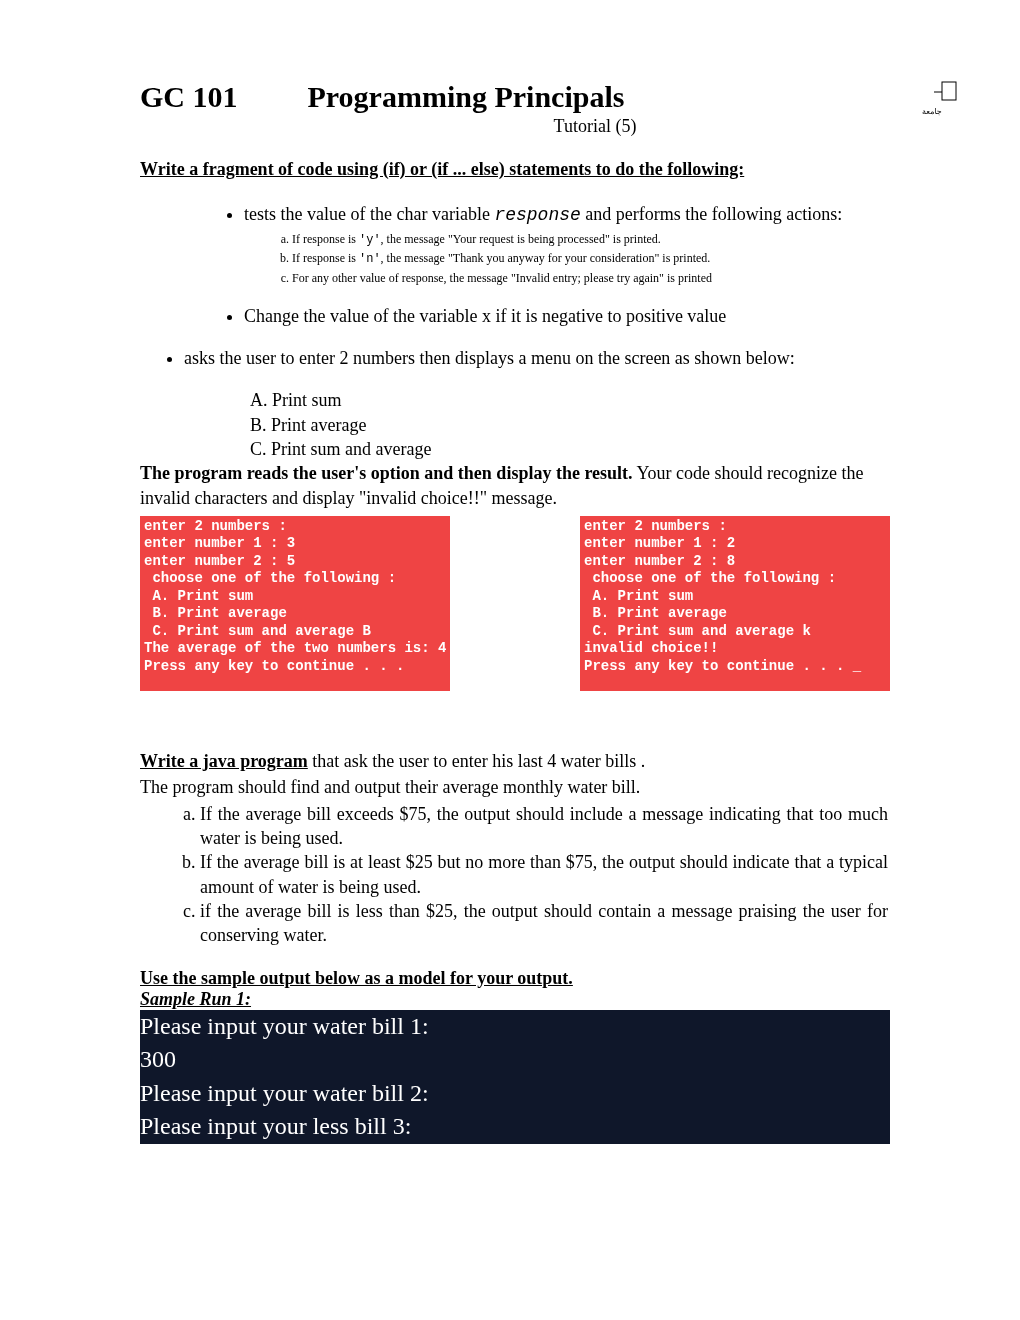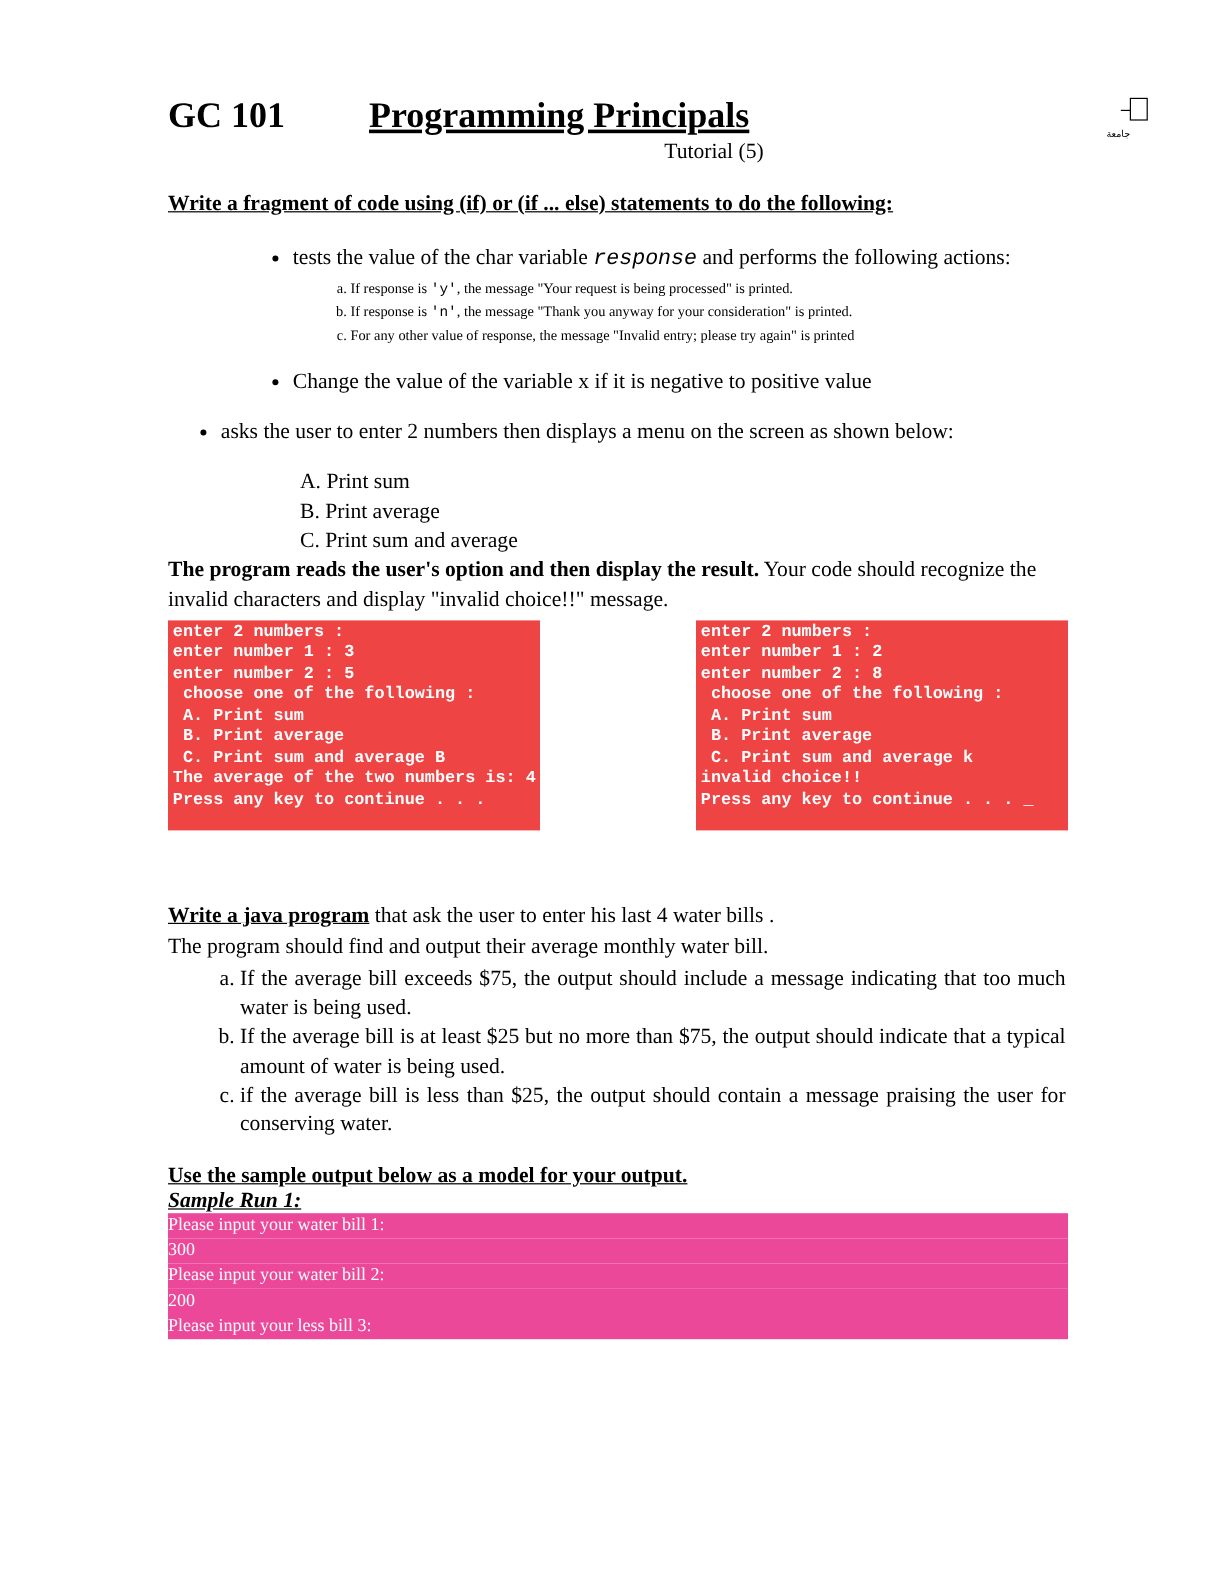--- a/index.html
+++ b/index.html
@@ -31,21 +31,20 @@
       align-items: baseline;
       gap: 70px;
     }
     .course-code {
       font-size: 30px;
       font-weight: bold;
     }
     .course-title {
       font-size: 30px;
       font-weight: bold;
-      text-decoration: underline;
     }
     .tutorial-num {
       text-align: center;
       font-size: 18px;
       margin-top: 2px;
       margin-bottom: 22px;
       padding-left: 160px;
     }
     .section-heading {
       font-weight: bold;
@@ -140,23 +139,23 @@
       margin-bottom: 0;
     }
     .sample-run-label {
       font-weight: bold;
       font-style: italic;
       text-decoration: underline;
       font-size: 18px;
       margin-bottom: 0;
     }
     .black-row {
-      background: #ec4899;
+      background: #0f172a;
       color: #fff;
-      font-size: 15px;
+      font-size: 24px;
       line-height: 1.4;
       padding: 0 0 0 0;
       margin: 0;
     }
     .black-row + .black-row {
     }
   </style>
 </head>
 <body>
 
@@ -227,16 +226,15 @@
     <li>If the average bill exceeds $75, the output should include a message indicating that too much water is being used.</li>
     <li>If the average bill is at least $25 but no more than $75, the output should indicate that a typical amount of water is being used.</li>
     <li>if the average bill is less than $25, the output should contain a message praising the user for conserving water.</li>
   </ol>
 
   <div class="sample-heading">Use the sample output below as a model for your output.</div>
   <div class="sample-run-label">Sample Run 1:</div>
   <div class="black-row">Please input your water bill 1:</div>
   <div class="black-row">300</div>
   <div class="black-row">Please input your water bill 2:</div>
-  <div class="black-row">200</div>
   <div class="black-row">Please input your less bill 3:</div>
 
 </div>
 
 </body></html>

